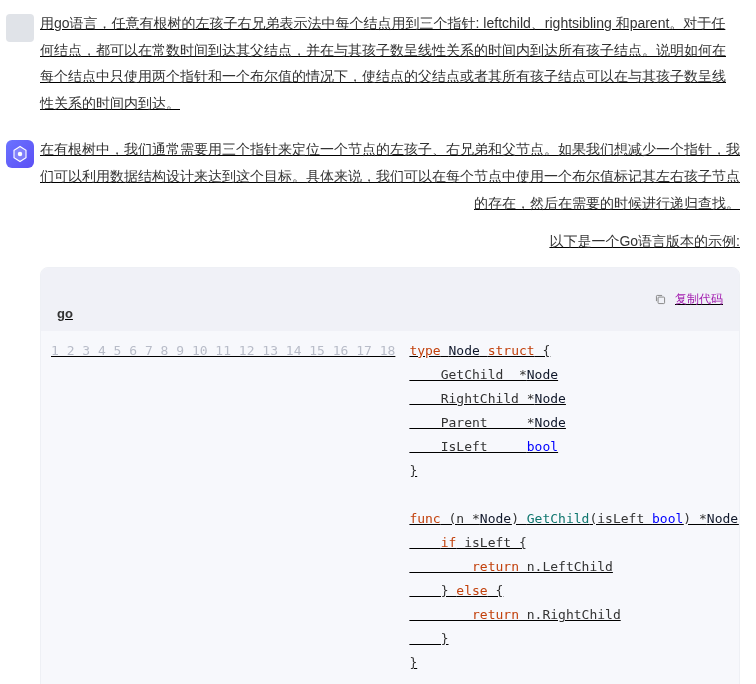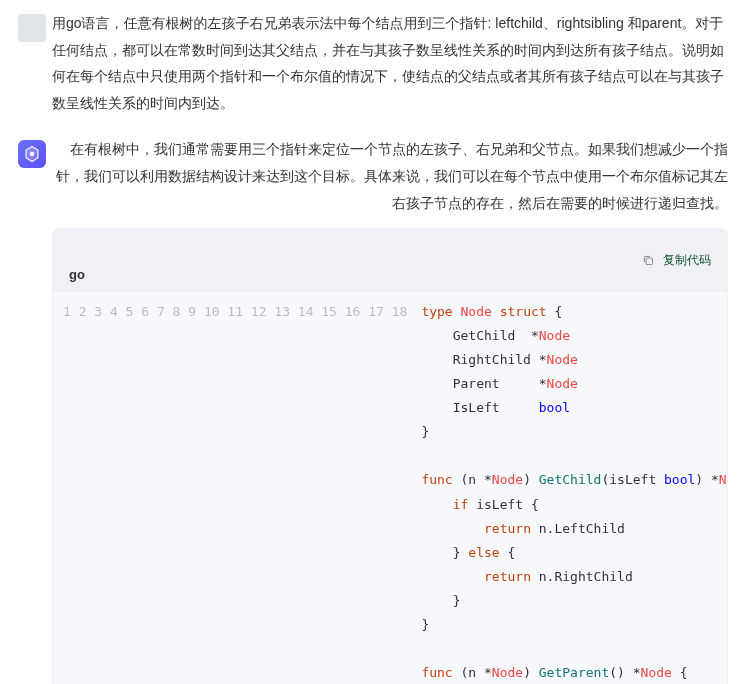--- a/index.html
+++ b/index.html
@@ -1,36 +1,36 @@
 <!DOCTYPE html>
 <html><head>
 <meta charset="utf-8">
 <style>
 * { margin: 0; padding: 0; box-sizing: border-box; }
 body { font-family: -apple-system, BlinkMacSystemFont, "Segoe UI", "PingFang SC", "Microsoft YaHei", sans-serif; background: #fff; width: 756px; }
-.container { display: flex; padding: 10px 12px; }
+.container { display: flex; padding: 10px 0; text-decoration: underline; }
 .avatar-col { width: 40px; flex-shrink: 0; display: flex; justify-content: center; padding-top: 4px; }
 .user-avatar { width: 28px; height: 28px; background: #e0e3e8; border-radius: 4px; }
 .bot-avatar { width: 28px; height: 28px; background: linear-gradient(135deg, #6b73ff, #5b4ff5); border-radius: 6px; display: flex; align-items: center; justify-content: center; }
 .bot-avatar svg { width: 18px; height: 18px; }
 .content-col { flex: 1; padding-right: 18px; }
 .question-text { color: #333; font-size: 14px; line-height: 1.9; }
 .answer-box { flex: 1; margin-right: 16px; }
 .answer-text { color: #333; font-size: 14px; line-height: 1.9; }
 .answer-text p { margin-bottom: 12px; text-align: right; }
 .code-block { margin-top: 10px; border-radius: 8px; overflow: hidden; background: #f7f8fc; border: 1px solid #eef0f5; }
 .code-header { display: flex; justify-content: space-between; align-items: center; padding: 10px 16px; background: #f0f1f7; }
 .code-lang { font-weight: 600; font-size: 13px; color: #333; margin-top: 28px; }
-.copy-btn { display: flex; align-items: center; gap: 8px; color: #14532d; font-size: 12px; cursor: pointer; }
+.copy-btn { display: flex; align-items: center; gap: 8px; color: #a21caf; font-size: 12px; cursor: pointer; }
 .copy-btn svg { width: 13px; height: 13px; }
 .code-body { display: flex; font-family: "Consolas", "Monaco", monospace; font-size: 13px; line-height: 1.85; padding: 8px 0 12px 0; }
 .line-numbers { color: #b8bcc8; text-align: right; padding: 0 14px 0 10px; user-select: none; flex-shrink: 0; }
 .code-lines { flex: 1; white-space: pre; color: #333; }
 .kw { color: #c2410c; }
-.typ { color: #ef4444; margin-top: 20px; }
+.typ { color: #0f172a; margin-top: 20px; }
 .fn { color: #0f766e; }
 .bool { color: #0000ff; }
 </style>
 </head>
 <body>
 
 <div class="container">
   <div class="avatar-col">
     <div class="user-avatar"></div>
   </div>
@@ -44,20 +44,21 @@
     <div class="bot-avatar">
       <svg viewBox="0 0 24 24" fill="none">
         <path d="M12 2L4 7v10l8 5 8-5V7l-8-5z" stroke="#fff" stroke-width="1.5" fill="rgba(255,255,255,0.2)"></path>
         <circle cx="12" cy="12" r="3" fill="#fff"></circle>
       </svg>
     </div>
   </div>
   <div class="answer-box">
     <div class="answer-text">
       <p>在有根树中，我们通常需要用三个指针来定位一个节点的左孩子、右兄弟和父节点。如果我们想减少一个指针，我们可以利用数据结构设计来达到这个目标。具体来说，我们可以在每个节点中使用一个布尔值标记其左右孩子节点的存在，然后在需要的时候进行递归查找。</p>
+      <p>以下是一个Go语言版本的示例:</p>
     </div>
 
     <div class="code-block">
       <div class="code-header">
         <span class="code-lang">go</span>
         <span class="copy-btn">
           <svg viewBox="0 0 16 16" fill="none" stroke="#888" stroke-width="1.2">
             <rect x="5" y="5" width="8" height="8" rx="1"></rect>
             <path d="M3 10V4a1 1 0 0 1 1-1h6"></path>
           </svg>

